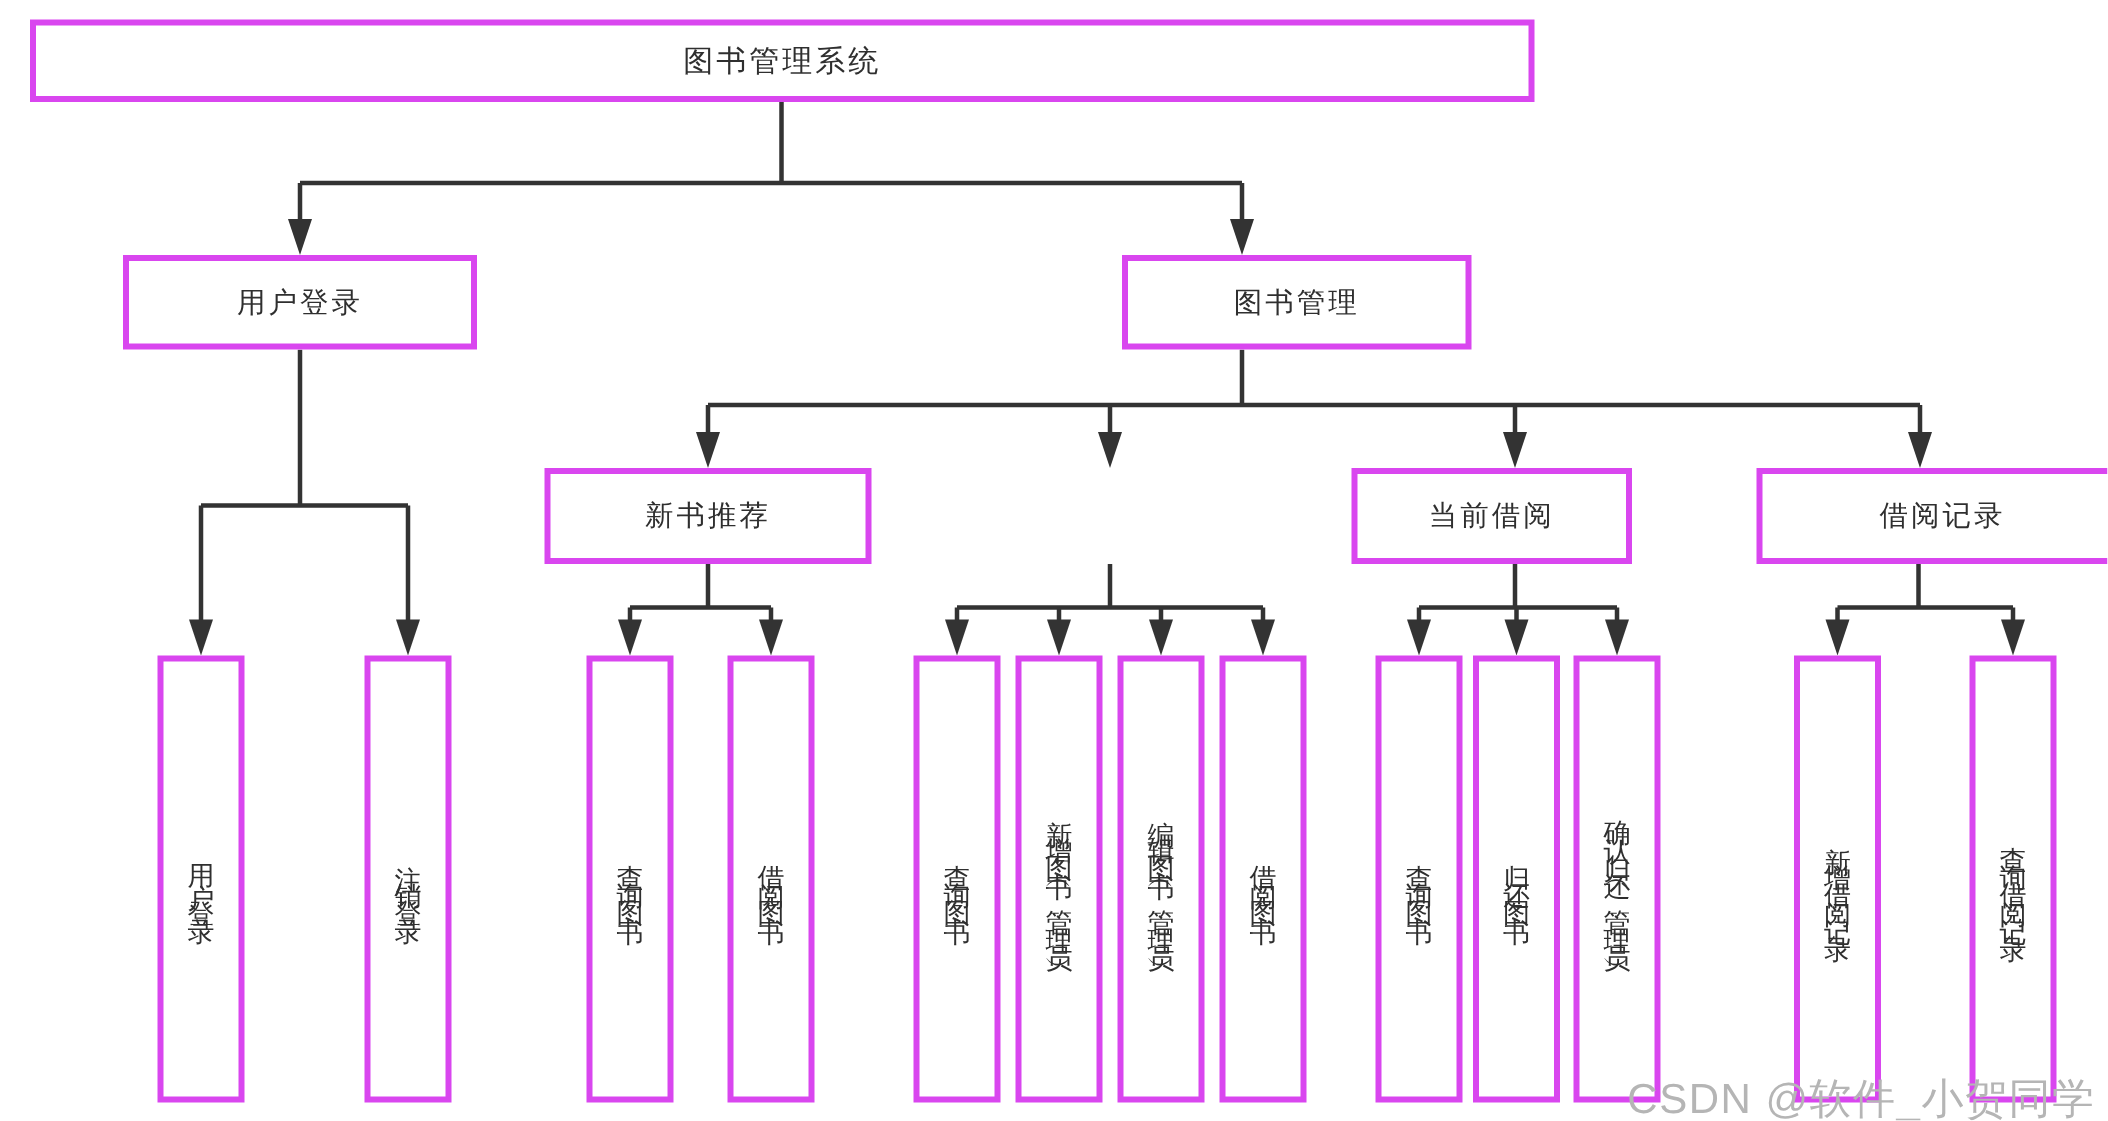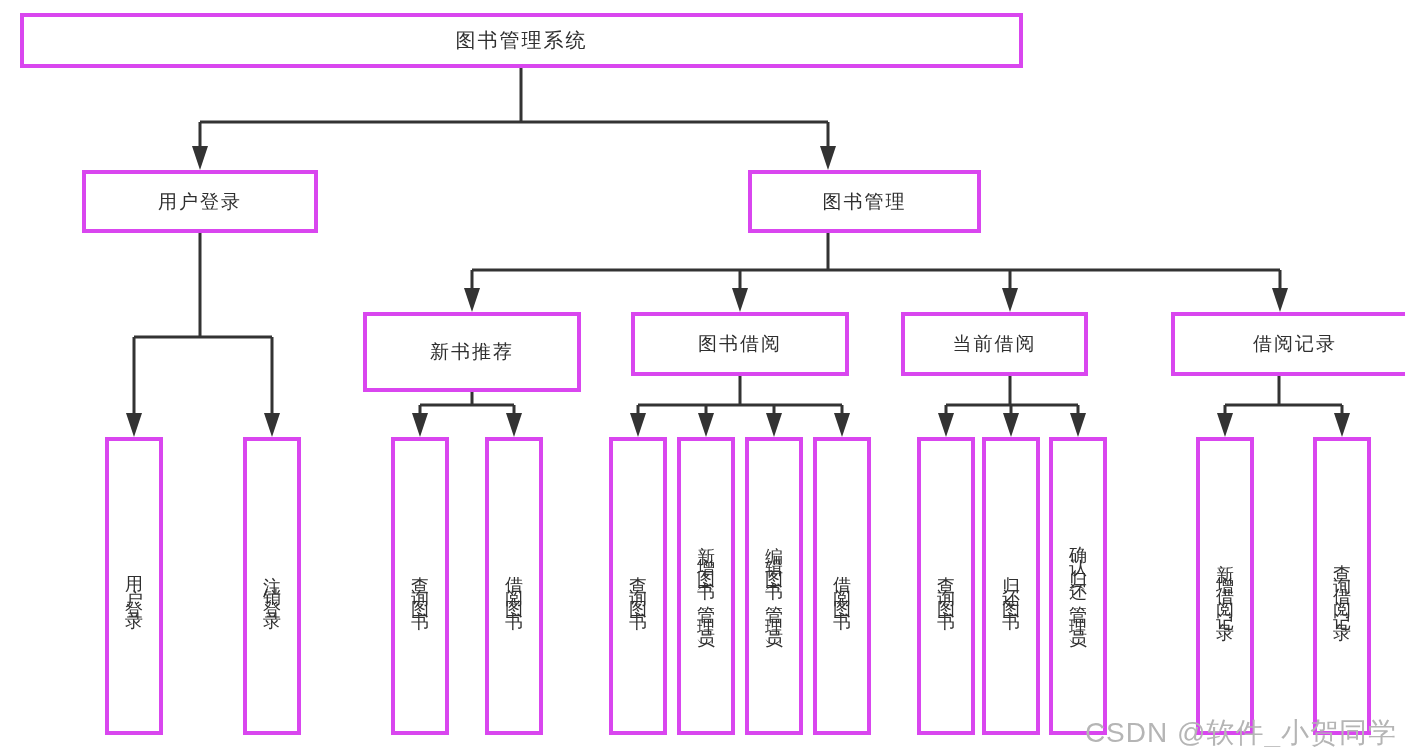--- a/index.html
+++ b/index.html
@@ -83,25 +83,22 @@
     <span class="root-label">图书管理系统</span>
   </div>
 
   <div class="box" style="left:82px;top:170px;width:236px;height:63px;">
     <span class="hlabel">用户登录</span>
   </div>
   <div class="box" style="left:712px;top:170px;width:233px;height:63px;margin-left:36px;">
     <span class="hlabel">图书管理</span>
   </div>
 
-  <div class="box" style="left:363px;top:312px;width:218px;height:80px;">
+  <div class="box" style="left:363px;top:312px;width:218px;height:64px;">
     <span class="hlabel">新书推荐</span>
-  </div>
-  <div class="box" style="left:631px;top:312px;width:218px;height:64px;">
-    <span class="hlabel">图书借阅</span>
   </div>
   <div class="box" style="left:901px;top:312px;width:187px;height:64px;">
     <span class="hlabel">当前借阅</span>
   </div>
   <div class="box" style="left:1171px;top:312px;width:248px;height:64px;">
     <span class="hlabel">借阅记录</span>
   </div>
 
   <div class="box leaf" style="left:105px;">
     <span class="vlabel">用户登录</span>

